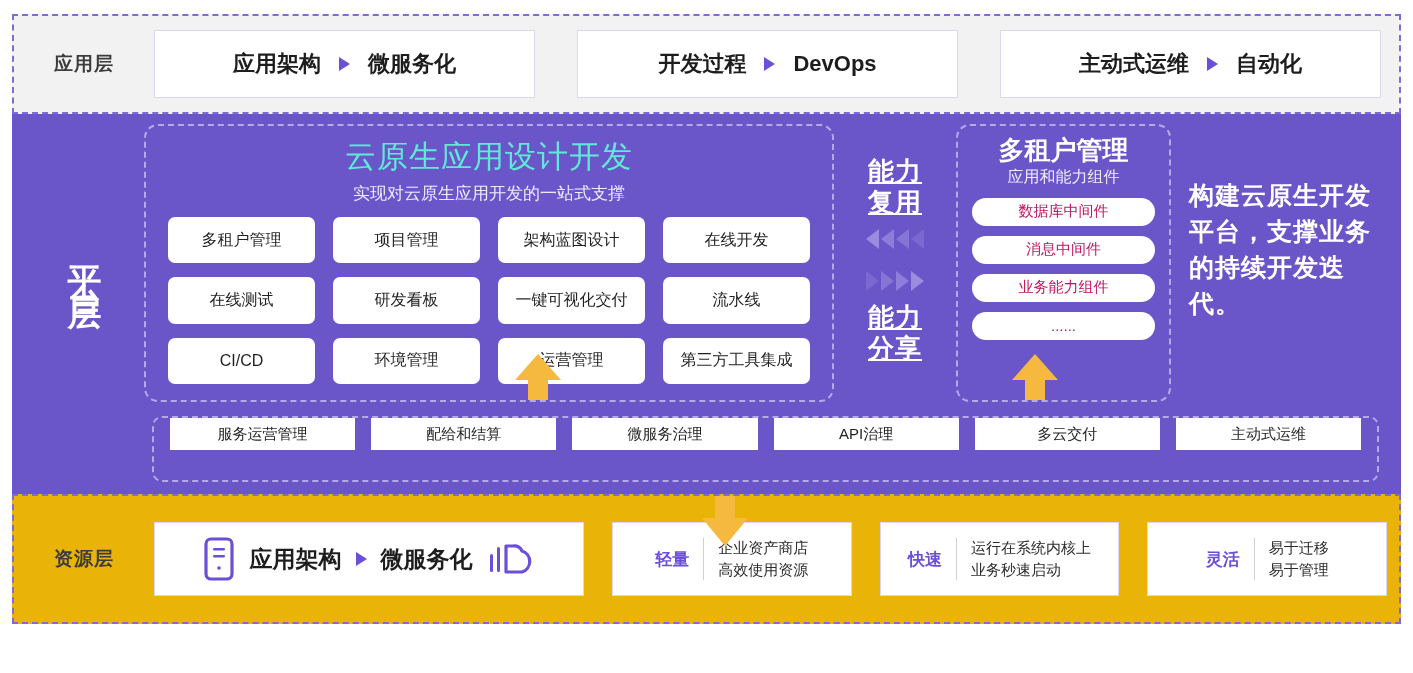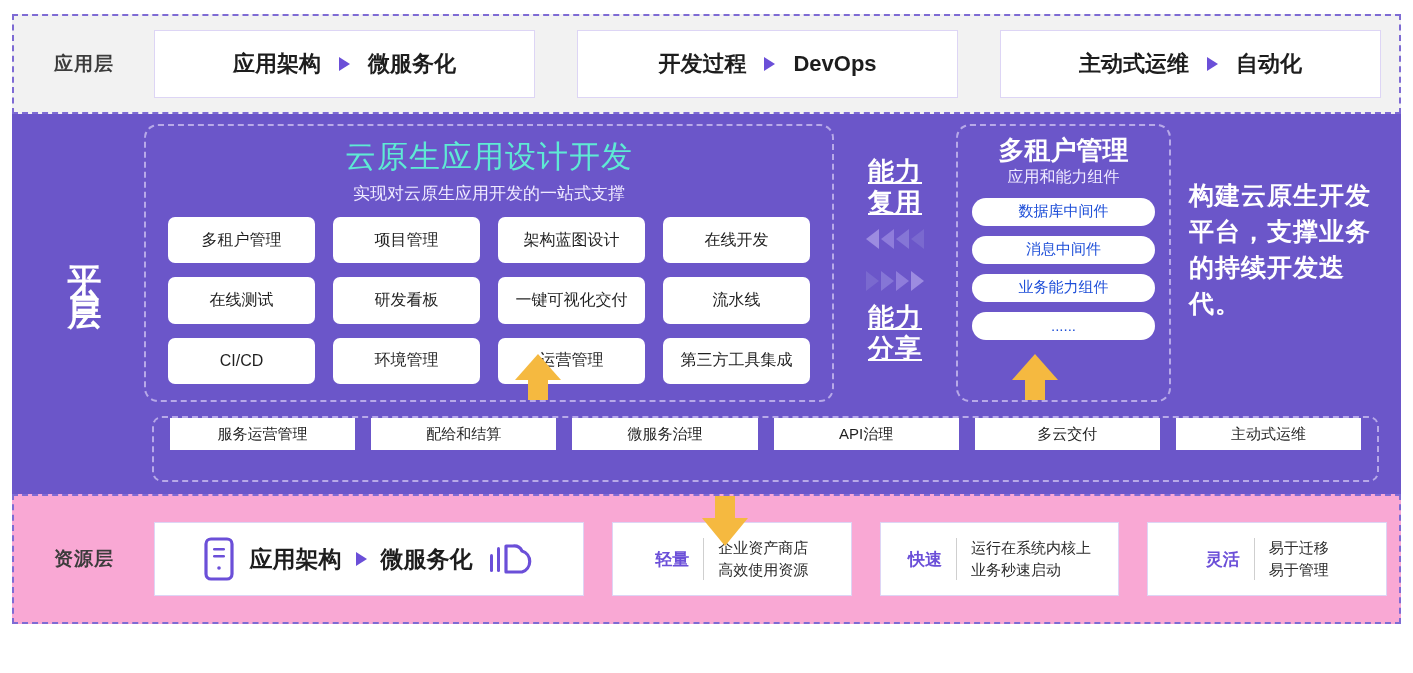--- a/index.html
+++ b/index.html
@@ -186,21 +186,21 @@
   }
   .store-items { display: flex; flex-direction: column; gap: 10px; }
   .store-item {
     background: #ffffff;
     border-radius: 14px;
     height: 28px;
     display: flex;
     align-items: center;
     justify-content: center;
     font-size: 15px;
-    color: #1d4ed8;
+    color: #be185d;
   }
 
   .slogan {
     flex: 1;
     display: flex;
     align-items: center;
     justify-content: center;
     padding: 0 14px 28px 18px;
   }
   .slogan span {
@@ -257,21 +257,21 @@
     width: 0; height: 0;
     border-left: 23px solid transparent;
     border-right: 23px solid transparent;
     border-top: 28px solid #f5b940;
   }
 
   
   .res-layer {
     position: relative;
     height: 130px;
-    background: #f9a8d4;
+    background: #eab308;
     border: 2px dashed #7e6bd4;
     display: flex;
     align-items: center;
     padding-right: 12px;
   }
   .res-cards { display: flex; flex: 1; gap: 28px; align-items: center; }
   .res-main {
     flex: 0 0 430px;
     height: 74px;
     background: #ffffff;

